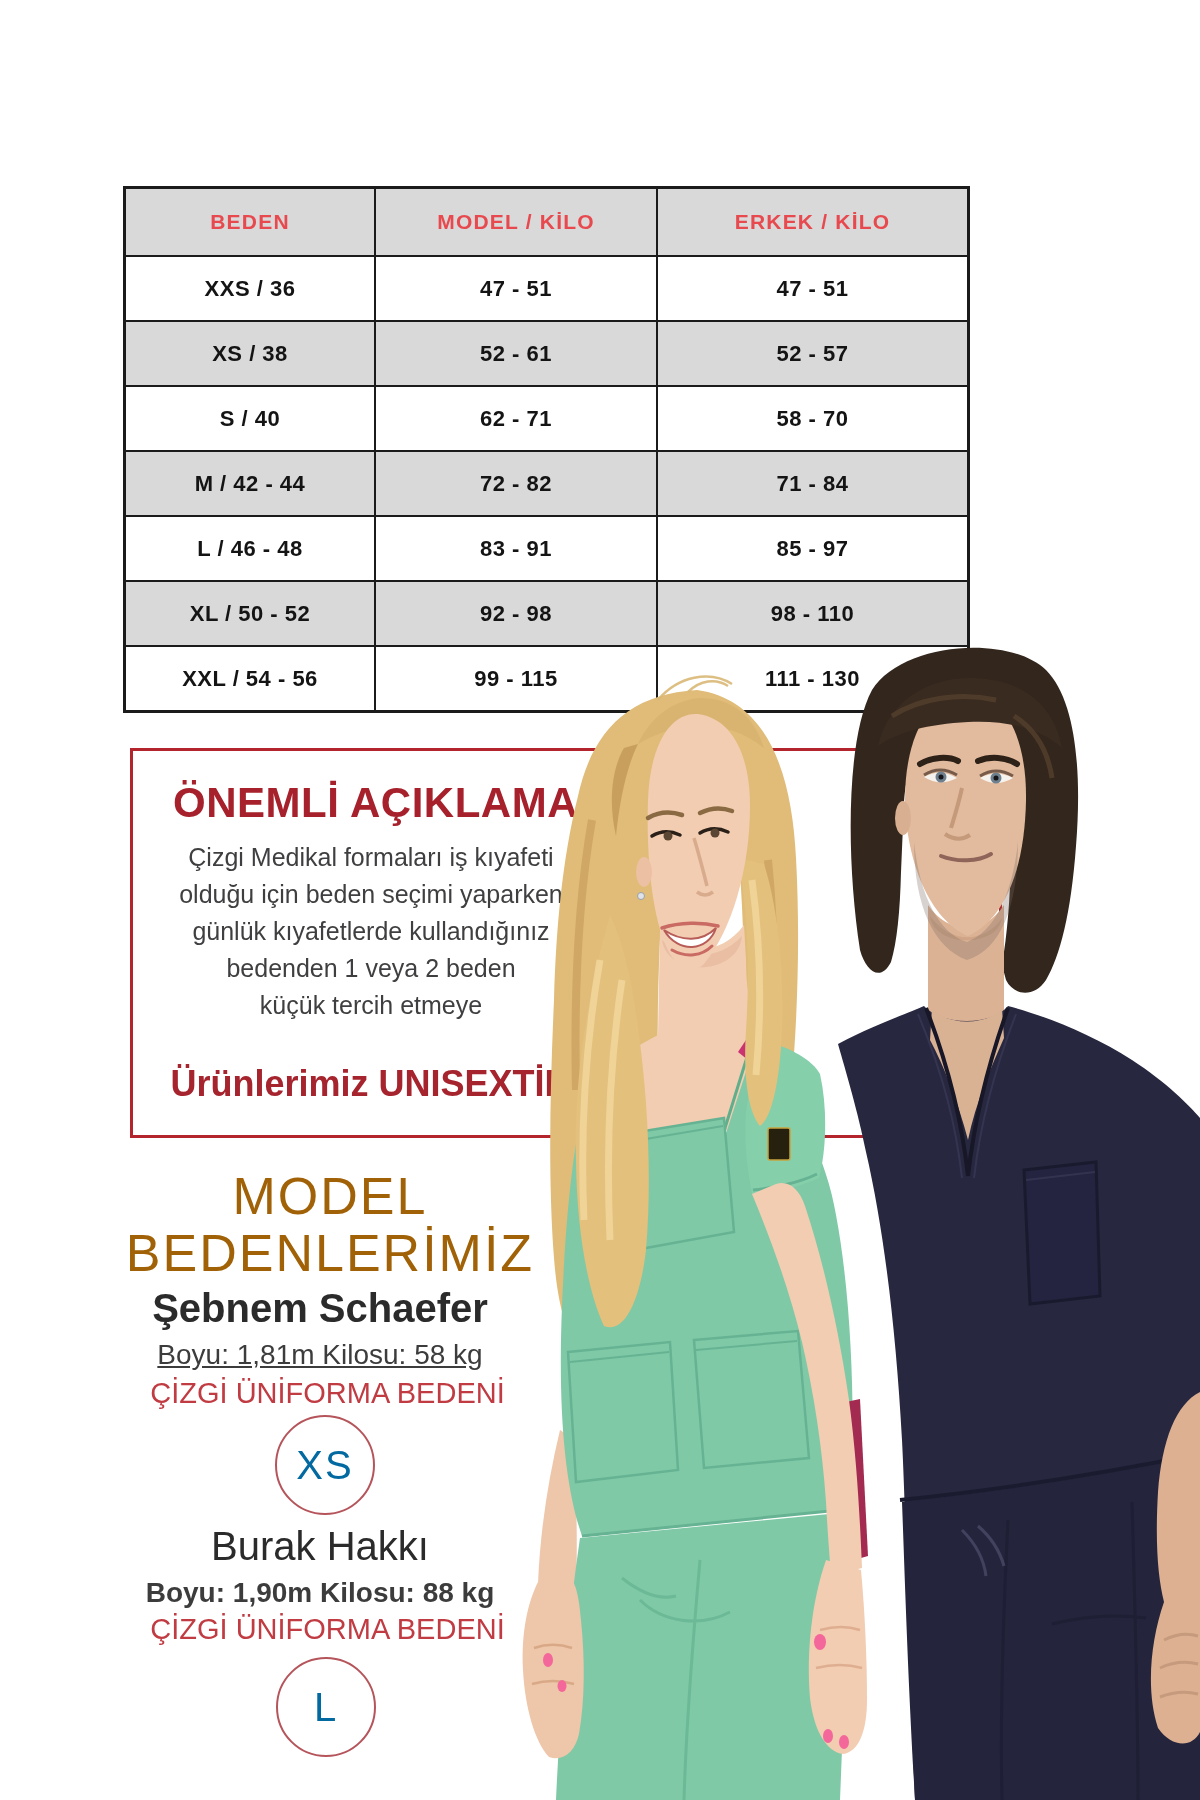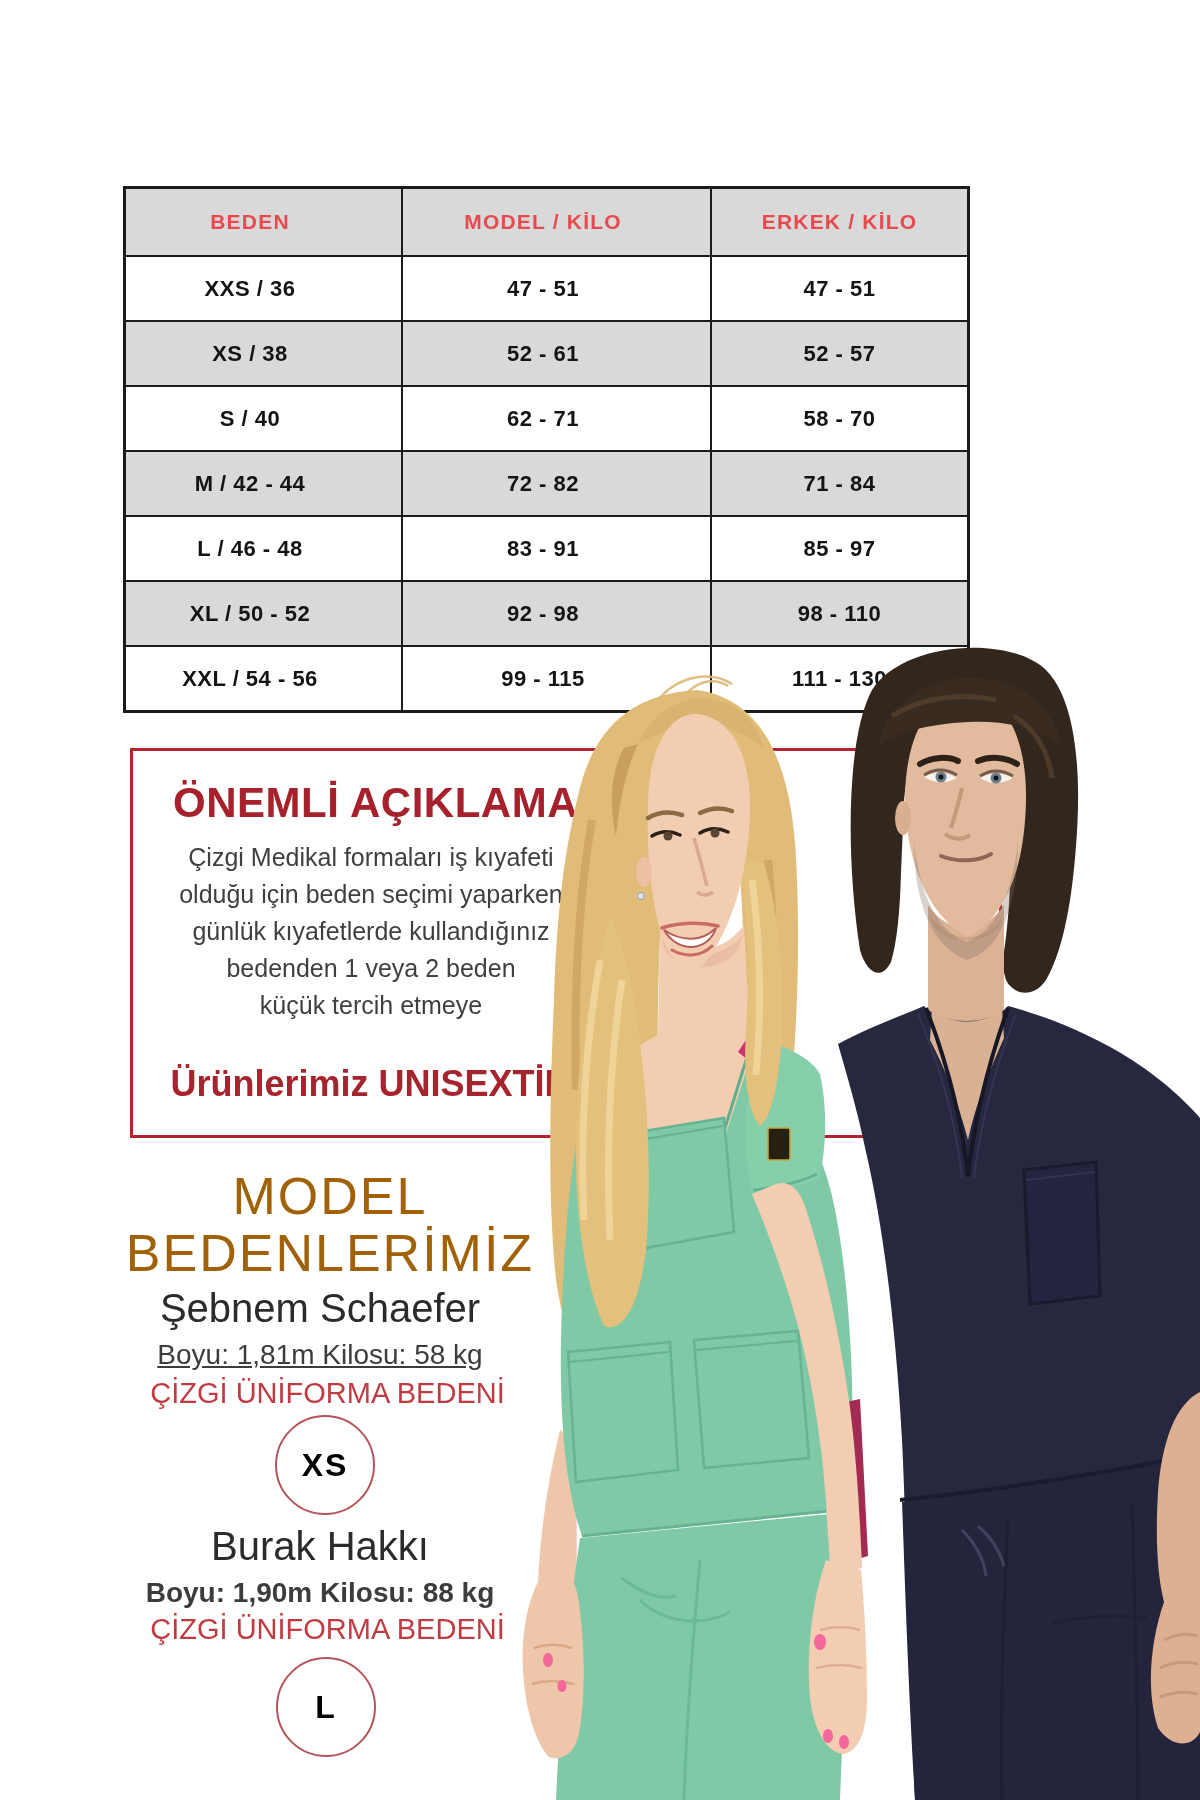--- a/index.html
+++ b/index.html
@@ -1,47 +1,47 @@
 <!DOCTYPE html>
 <html><head>
 <meta charset="utf-8">
 <style>
   html,body{margin:0;padding:0;background:#ffffff;}
   #canvas{position:relative;width:1200px;height:1800px;background:#ffffff;overflow:hidden;
           font-family:"Liberation Sans", sans-serif;}
   
   .size-table{position:absolute;left:123px;top:186px;width:847px;height:527px;
               border:3px solid #1b1b1b;box-sizing:border-box;display:flex;flex-direction:column;}
-  .t-row{display:flex;flex:1;border-top:2px solid #1b1b1b;gap:27px;}
+  .t-row{display:flex;flex:1;border-top:2px solid #1b1b1b;}
   .t-row:first-child{border-top:none;flex:0 0 66px;background:#d9d9d9;}
   .t-cell{display:flex;align-items:center;justify-content:center;box-sizing:border-box;
           border-left:2px solid #1b1b1b;font-weight:700;font-size:22px;color:#141414;letter-spacing:.5px;}
   .t-cell:first-child{border-left:none;}
   .c1{flex:0 0 248px;} .c2{flex:0 0 282px;} .c3{flex:1;}
   .t-head .t-cell{color:#e8494e;font-size:21px;font-weight:600;letter-spacing:1.2px;}
   .t-row:nth-child(odd):not(.t-head){background:#d9d9d9;}
   .t-row:nth-child(even){background:#ffffff;}
   
   .notice-box{position:absolute;left:130px;top:748px;width:872px;height:390px;
               border:3px solid #b3242c;box-sizing:border-box;}
   .notice-inner{position:absolute;left:0;top:0;width:445px;text-align:center;}
   .notice-title{margin-top:28px;font-size:42px;font-weight:600;color:#a6212b;letter-spacing:.5px;text-align:right;}
   .notice-body{margin-top:12px;font-size:25px;line-height:37px;color:#3f3f41;padding-left:31px;}
   .notice-footer{position:absolute;left:0;top:312px;width:485px;text-align:center;
                  font-size:36px;font-weight:600;color:#a6242e;}
   
   .mi{position:absolute;text-align:center;color:#2b2b2b;}
   .mi-heading{left:90px;top:1168px;width:480px;font-size:52px;font-weight:300;
               letter-spacing:2px;line-height:57px;color:#a16207;}
-  .mi-name1{left:90px;top:1286px;width:460px;font-size:40px;font-weight:400;}
+  .mi-name1{left:90px;top:1286px;width:460px;font-size:40px;font-weight:700;}
   .mi-stats1{left:90px;top:1339px;width:460px;font-size:28px;color:#3c3c3c;text-decoration:underline;}
   .mi-size-label1{left:90px;top:1377px;width:475px;font-size:29px;font-weight:500;color:#c13b42;}
   .size-circle{position:absolute;width:96px;height:96px;border:2px solid #b5555b;border-radius:50%;
                display:flex;align-items:center;justify-content:center;
-               font-size:32px;font-weight:700;color:#000000;letter-spacing:2px;}
+               font-size:40px;font-weight:400;color:#0369a1;letter-spacing:2px;}
   .circle-xs{left:275px;top:1415px;}
   .mi-name2{left:90px;top:1524px;width:460px;font-size:40px;font-weight:400;}
   .mi-stats2{left:90px;top:1577px;width:460px;font-size:28px;color:#3c3c3c;font-weight:bold;}
   .mi-size-label2{left:90px;top:1613px;width:475px;font-size:29px;font-weight:500;color:#c13b42;}
   .circle-l{left:276px;top:1657px;}
   
   #models-svg{position:absolute;left:0;top:0;width:1200px;height:1800px;z-index:5;pointer-events:none;}
 </style>
 </head>
 <body>

